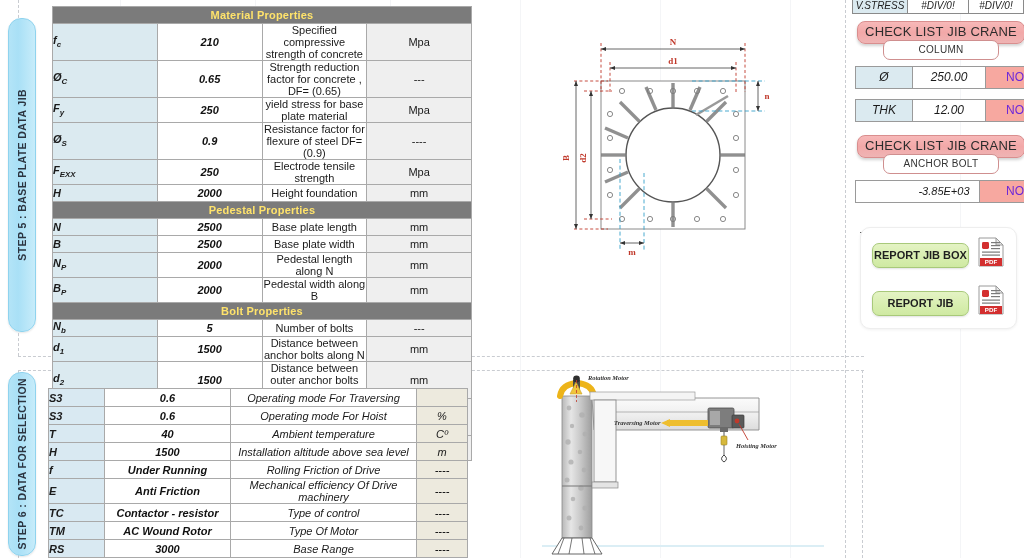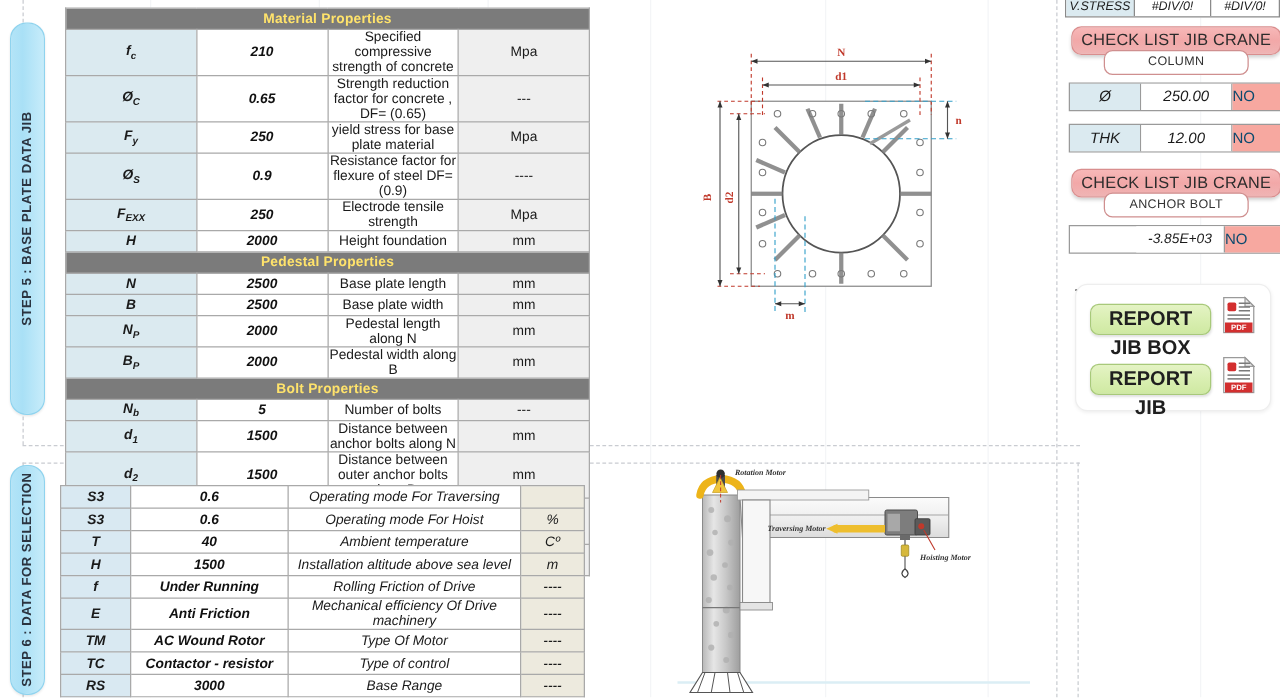--- a/index.html
+++ b/index.html
@@ -37,21 +37,21 @@
   }
 
   
   .dtable { position:absolute; border-collapse:collapse; table-layout:fixed; background:#fff; }
   .dtable td, .dtable th { border:1px solid #a9a9a9; padding:0; height:16px; font-size:11px; }
   .sec-head {
     background:#7b7b7b; color:#ffe36b; text-align:center;
     font-weight:600; font-size:10.5px; letter-spacing:.2px;
     font-family:"Liberation Sans", sans-serif;
   }
-  .c-sym { width:58px; background:#dbeaf0; text-align:center; font-style:italic; font-weight:600; color:#1a1a1a;margin-top:40px; }
+  .c-sym { width:58px; background:#dbeaf0; font-style:italic; font-weight:600; color:#1a1a1a;margin-top:40px; }
   .c-val { width:62px; background:#ffffff; text-align:center; font-style:italic; font-weight:600; color:#111; }
   .c-desc{ background:#ffffff; text-align:center; color:#1a1a1a; font-size:10.5px; }
   .c-unit{ width:48px; background:#efefef; text-align:center; color:#1a1a1a; font-size:10.5px; }
 
   
   .t6 .c-sym  { width:55px; background:#d9e9f2; }
   .t6 .c-val  { width:125px; font-style:italic; }
   .t6 .c-desc { font-style:italic; }
   .t6 .c-unit { width:50px; background:#edeade; font-style:italic; }
   .t6 td { height:17px; }
@@ -76,28 +76,28 @@
   .chk-sub {
     position:absolute; border:1px solid #cf8f8f; border-radius:7px; background:#fff;
     text-align:center; font-size:10px; color:#333; line-height:17px; letter-spacing:.3px;
   }
   .chk-row { position:absolute; display:flex; height:21px; border:1px solid #9a9a9a; background:#fff;
              font-size:12px; }
   .chk-row .k { width:56px; background:#dbeaf0; border-right:1px solid #9a9a9a; text-align:center;
                 line-height:21px; font-style:italic; color:#1a1a1a; }
   .chk-row .v { width:72px; background:#fff; border-right:1px solid #9a9a9a; text-align:center;
                 line-height:21px; font-style:italic; color:#1a1a1a; }
-  .chk-row .s { flex:1; background:#f7a8a0; text-align:left; line-height:21px; color:#0c4a6e; }
+  .chk-row .s { flex:1; background:#f7a8a0; text-align:right; line-height:21px; color:#6d28d9; }
 
   
   .report-panel { position:absolute; border:1px solid #eeeeee; border-radius:10px; background:#fff;
                   box-shadow: 0 1px 3px rgba(0,0,0,.06); }
   .report-btn { position:absolute; border:1px solid #a8c97a; border-radius:7px;
                 background: linear-gradient(to bottom,#e4f3c4 0%,#d8eeb0 55%,#cfe9a2 100%);
-                text-align:center; font-size:16px; font-weight:600; color:#1f1f1f;
+                text-align:center; font-size:11px; font-weight:600; color:#1f1f1f;
                 line-height:23px; box-shadow:0 1px 2px rgba(0,0,0,.12); }
   .pdf-ico { position:absolute; width:26px; height:30px; }
 
   
   .draw { position:absolute; }
   .lbl-red { fill:#c0392b; font-size:9px; font-family:"Liberation Serif", serif; font-weight:700; }
   .lbl-dk  { fill:#333; font-size:6.4px; font-family:"Liberation Serif", serif; font-weight:700; font-style:italic;}
 </style>
 </head>
 <body>
@@ -263,29 +263,29 @@
           <td class="c-desc">Rolling Friction of Drive</td>
           <td class="c-unit">----</td>
         </tr>
         <tr>
           <td class="c-sym">E</td>
           <td class="c-val">Anti Friction</td>
           <td class="c-desc">Mechanical efficiency Of Drive machinery</td>
           <td class="c-unit">----</td>
         </tr>
         <tr>
+          <td class="c-sym">TC</td>
+          <td class="c-val">Contactor - resistor</td>
+          <td class="c-desc">Type of control</td>
+          <td class="c-unit">----</td>
+        </tr>
+        <tr>
           <td class="c-sym">TM</td>
           <td class="c-val">AC Wound Rotor</td>
           <td class="c-desc">Type Of Motor</td>
-          <td class="c-unit">----</td>
-        </tr>
-        <tr>
-          <td class="c-sym">TC</td>
-          <td class="c-val">Contactor - resistor</td>
-          <td class="c-desc">Type of control</td>
           <td class="c-unit">----</td>
         </tr>
         <tr>
           <td class="c-sym">RS</td>
           <td class="c-val">3000</td>
           <td class="c-desc">Base Range</td>
           <td class="c-unit">----</td>
         </tr>
       </tbody>
   </table>

